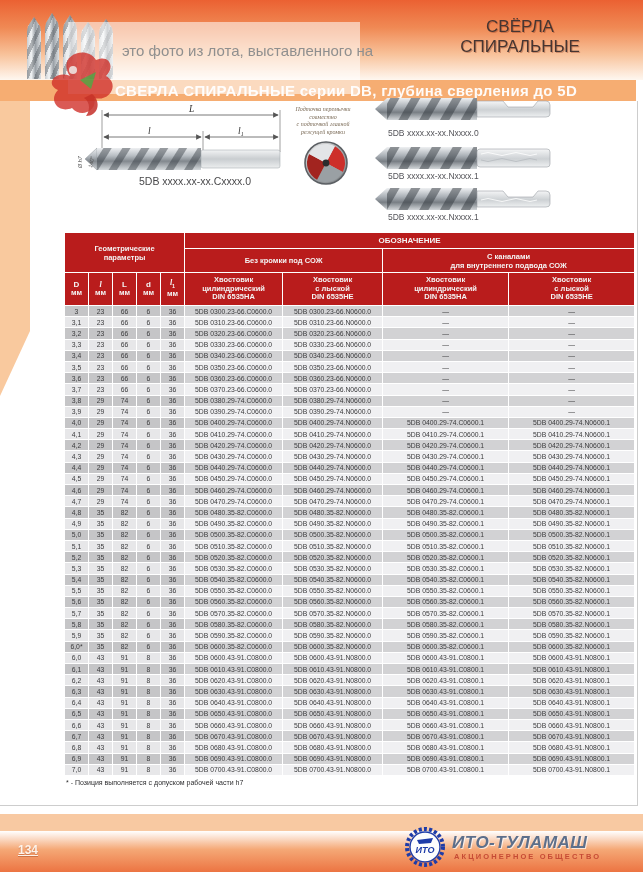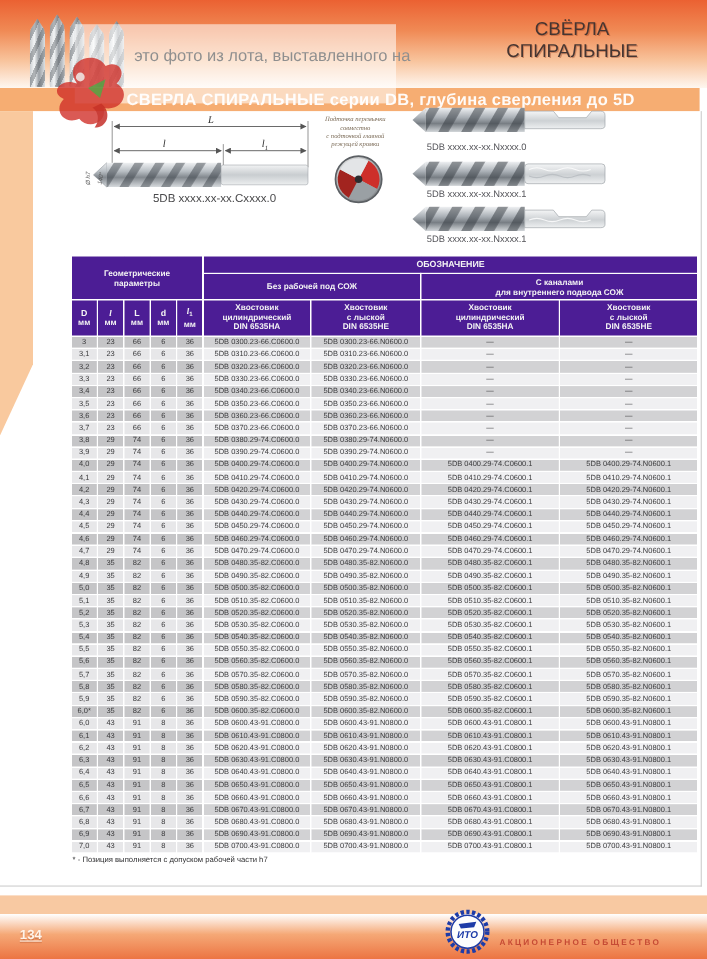--- a/index.html
+++ b/index.html
@@ -44,21 +44,21 @@
   .point-detail{position:absolute;left:303px;top:140px;}
   .right-drills{position:absolute;left:373px;top:92px;}
   .rd-label{position:absolute;width:160px;font-size:8.5px;color:#55555a;}
   .rdl0{left:388px;top:128px}.rdl1{left:388px;top:171px}.rdl2{left:388px;top:212px}
 
   
   .spec-table{position:absolute;left:64px;top:232px;width:570px;border-collapse:collapse;
     table-layout:fixed;}
   .spec-table th,.spec-table td{border:1px solid #fff;padding:0;text-align:center;vertical-align:middle;
     overflow:hidden;white-space:nowrap;}
-  .spec-table th{background:#4c1d95;color:#f4f4f4;font-weight:bold;white-space:pre-line;}
+  .spec-table th{background:#b91c1c;color:#f4f4f4;font-weight:bold;white-space:pre-line;}
   .th-top{height:15px;font-size:8px;}
   .th-grp{height:23px;font-size:7.5px;line-height:9px;}
   .th-col{height:32px;font-size:7.5px;line-height:8.5px;}
   .param-letter{font-size:8px;}
   .param-letter.it{font-style:italic;font-family:"Liberation Serif",serif;}
   .param-sub{font-size:5.5px;vertical-align:sub;}
   .spec-table td{height:10.2px;font-size:6.8px;color:#3a3a3c;}
   tr.dark td.param{background:#c5c5c7;}
   tr.dark td.desig{background:#d2d2d4;}
   tr.lite td.param{background:#e7e7e9;}
@@ -234,21 +234,21 @@
         <col style="width:126px">
         <col style="width:126px">
     </colgroup>
     <thead>
       <tr>
         <th class="th-top" colspan="5" rowspan="2" style="font-size:7.5px;line-height:9px;">Геометрические
 параметры</th>
         <th class="th-top" colspan="4">ОБОЗНАЧЕНИЕ</th>
       </tr>
       <tr>
-        <th class="th-grp" colspan="2">Без рабочей под СОЖ</th>
+        <th class="th-grp" colspan="2">Без кромки под СОЖ</th>
         <th class="th-grp" colspan="2">С каналами
 для внутреннего подвода СОЖ</th>
       </tr>
       <tr>
         <th class="th-col"><span class="param-letter">D</span><br><span>мм</span></th>
         <th class="th-col"><span class="param-letter it">l</span><br><span>мм</span></th>
         <th class="th-col"><span class="param-letter">L</span><br><span>мм</span></th>
         <th class="th-col"><span class="param-letter">d</span><br><span>мм</span></th>
         <th class="th-col"><span class="param-letter it">l</span><span class="param-sub">1</span><br><span>мм</span></th>
         <th class="th-col">Хвостовик
@@ -735,15 +735,16 @@
 
   <div class="foot-band"></div>
   <div class="foot-grad"></div>
   <div class="page-num">134</div>
   <svg class="gear-logo" width="42" height="42" viewBox="0 0 42 42">
     <circle cx="21" cy="21" r="18" fill="none" stroke="#1e3ca8" stroke-width="4" stroke-dasharray="3 2.2"></circle>
     <circle cx="21" cy="21" r="15" fill="#fdfdfd" stroke="#1e3ca8" stroke-width="1.4"></circle>
     <path d="M13,14 L29,12 L27,17 L15,18 Z" fill="#1e3ca8"></path>
     <text x="21" y="27" text-anchor="middle" font-size="9" font-weight="bold" font-style="italic" fill="#1e3ca8" font-family="Liberation Sans,sans-serif">ИТО</text>
   </svg>
+  <div class="company-name">ИТО-ТУЛАМАШ</div>
   <div class="company-sub">АКЦИОНЕРНОЕ ОБЩЕСТВО</div>
 
 </div>
 
 </body></html>

